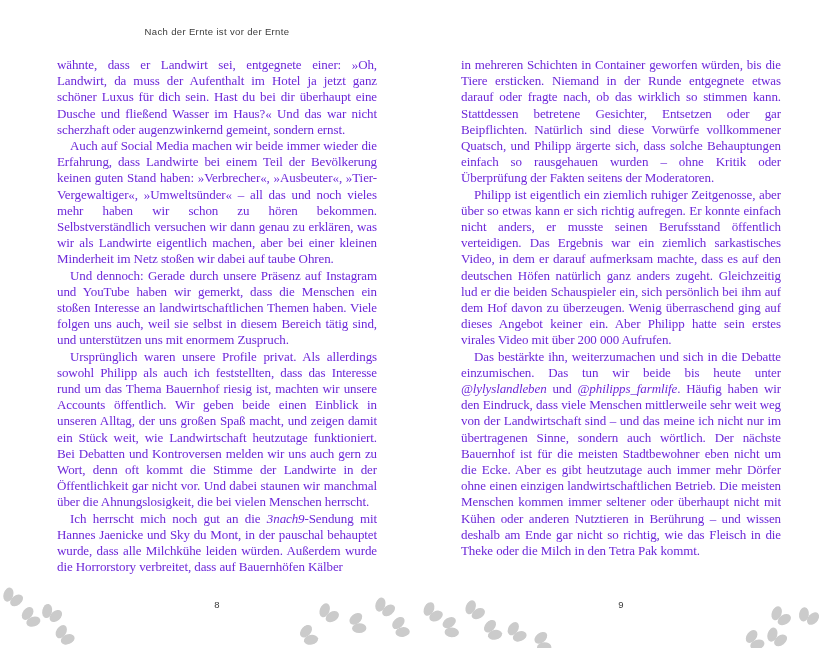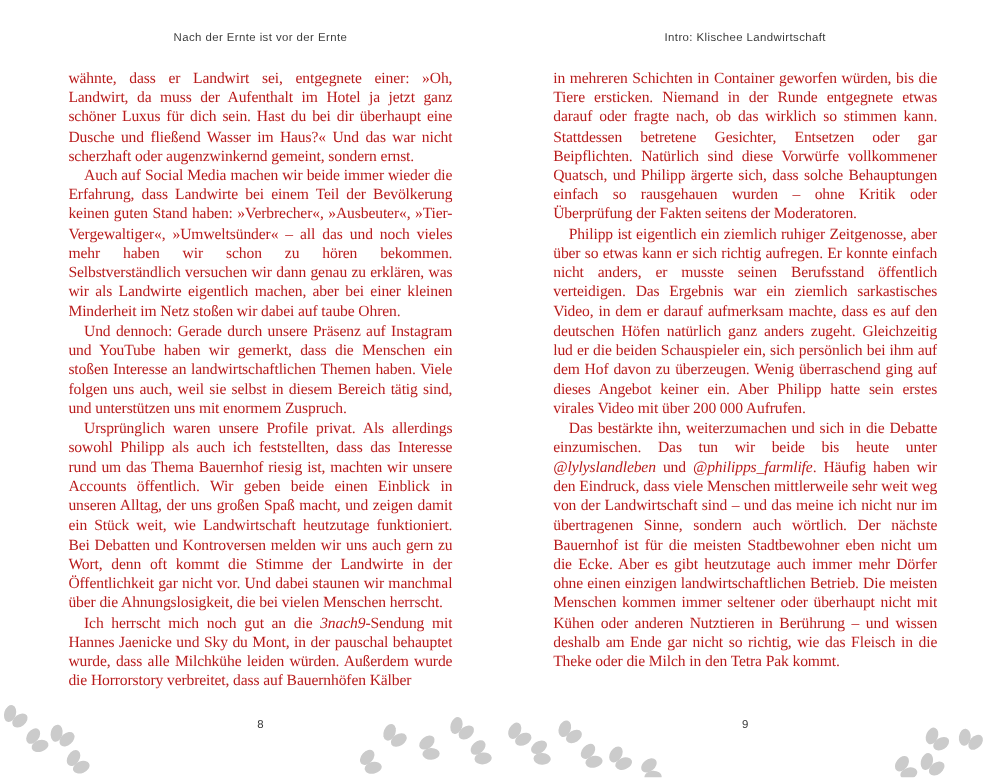--- a/index.html
+++ b/index.html
@@ -41,21 +41,21 @@
   .body-text {
     position: absolute;
     top: 57px;
     left: 0;
     width: 100%;
     height: 528px;
     overflow: hidden;
     font-size: 13px;
     line-height: 16.2px;
     letter-spacing: -0.1px;
-    color: #b91c1c;
+    color: #6d28d9;
     text-align: justify;
     hyphens: auto;
     -webkit-hyphens: auto;
   }
   .body-text p {
     margin: 0;
     padding: 0;
   }
   .body-text p.indent {
     text-indent: 13px;
@@ -106,21 +106,20 @@
         <p><span>wähnte, dass er Landwirt sei, entgegnete einer: »Oh, Landwirt, da muss der Aufenthalt im Hotel ja jetzt ganz schöner Luxus für dich sein. Hast du bei dir überhaupt eine Dusche und fließend Wasser im Haus?« Und das war nicht scherzhaft oder augenzwinkernd gemeint, sondern ernst.</span></p>
         <p class="indent"><span>Auch auf Social Media machen wir beide immer wieder die Erfahrung, dass Landwirte bei einem Teil der Bevölkerung keinen guten Stand haben: »Verbrecher«, »Ausbeuter«, »Tier-Vergewaltiger«, »Umweltsünder« – all das und noch vieles mehr haben wir schon zu hören bekommen. Selbstverständlich versuchen wir dann genau zu erklären, was wir als Landwirte eigentlich machen, aber bei einer kleinen Minderheit im Netz stoßen wir dabei auf taube Ohren.</span></p>
         <p class="indent"><span>Und dennoch: Gerade durch unsere Präsenz auf Instagram und YouTube haben wir gemerkt, dass die Menschen ein stoßen Interesse an landwirtschaftlichen Themen haben. Viele folgen uns auch, weil sie selbst in diesem Bereich tätig sind, und unterstützen uns mit enormem Zuspruch.</span></p>
         <p class="indent"><span>Ursprünglich waren unsere Profile privat. Als allerdings sowohl Philipp als auch ich feststellten, dass das Interesse rund um das Thema Bauernhof riesig ist, machten wir unsere Accounts öffentlich. Wir geben beide einen Einblick in unseren Alltag, der uns großen Spaß macht, und zeigen damit ein Stück weit, wie Landwirtschaft heutzutage funktioniert. Bei Debatten und Kontroversen melden wir uns auch gern zu Wort, denn oft kommt die Stimme der Landwirte in der Öffentlichkeit gar nicht vor. Und dabei staunen wir manchmal über die Ahnungslosigkeit, die bei vielen Menschen herrscht.</span></p>
         <p class="indent"><span>Ich herrscht mich noch gut an die </span><span class="italic">3nach9</span><span>-Sendung mit Hannes Jaenicke und Sky du Mont, in der pauschal behauptet wurde, dass alle Milchkühe leiden würden. Außerdem wurde die Horrorstory verbreitet, dass auf Bauernhöfen Kälber</span></p>
       </div>
     <footer class="page-number">8</footer>
   </section>
 
   <section class="page page-right">
-    <header class="running-header">Intro: Klischee Landwirtschaft</header>
     <div class="body-text">
         <p><span>in mehreren Schichten in Container geworfen würden, bis die Tiere ersticken. Niemand in der Runde entgegnete etwas darauf oder fragte nach, ob das wirklich so stimmen kann. Stattdessen betretene Gesichter, Entsetzen oder gar Beipflichten. Natürlich sind diese Vorwürfe vollkommener Quatsch, und Philipp ärgerte sich, dass solche Behauptungen einfach so rausgehauen wurden – ohne Kritik oder Überprüfung der Fakten seitens der Moderatoren.</span></p>
         <p class="indent"><span>Philipp ist eigentlich ein ziemlich ruhiger Zeitgenosse, aber über so etwas kann er sich richtig aufregen. Er konnte einfach nicht anders, er musste seinen Berufsstand öffentlich verteidigen. Das Ergebnis war ein ziemlich sarkastisches Video, in dem er darauf aufmerksam machte, dass es auf den deutschen Höfen natürlich ganz anders zugeht. Gleichzeitig lud er die beiden Schauspieler ein, sich persönlich bei ihm auf dem Hof davon zu überzeugen. Wenig überraschend ging auf dieses Angebot keiner ein. Aber Philipp hatte sein erstes virales Video mit über 200 000 Aufrufen.</span></p>
         <p class="indent"><span>Das bestärkte ihn, weiterzumachen und sich in die Debatte einzumischen. Das tun wir beide bis heute unter </span><span class="italic">@lylyslandleben</span><span> und </span><span class="italic">@philipps_farmlife</span><span>. Häufig haben wir den Eindruck, dass viele Menschen mittlerweile sehr weit weg von der Landwirtschaft sind – und das meine ich nicht nur im übertragenen Sinne, sondern auch wörtlich. Der nächste Bauernhof ist für die meisten Stadtbewohner eben nicht um die Ecke. Aber es gibt heutzutage auch immer mehr Dörfer ohne einen einzigen landwirtschaftlichen Betrieb. Die meisten Menschen kommen immer seltener oder überhaupt nicht mit Kühen oder anderen Nutztieren in Berührung – und wissen deshalb am Ende gar nicht so richtig, wie das Fleisch in die Theke oder die Milch in den Tetra Pak kommt.</span></p>
       </div>
     <footer class="page-number">9</footer>
   </section>
 
   <div class="hoof-layer">
 

